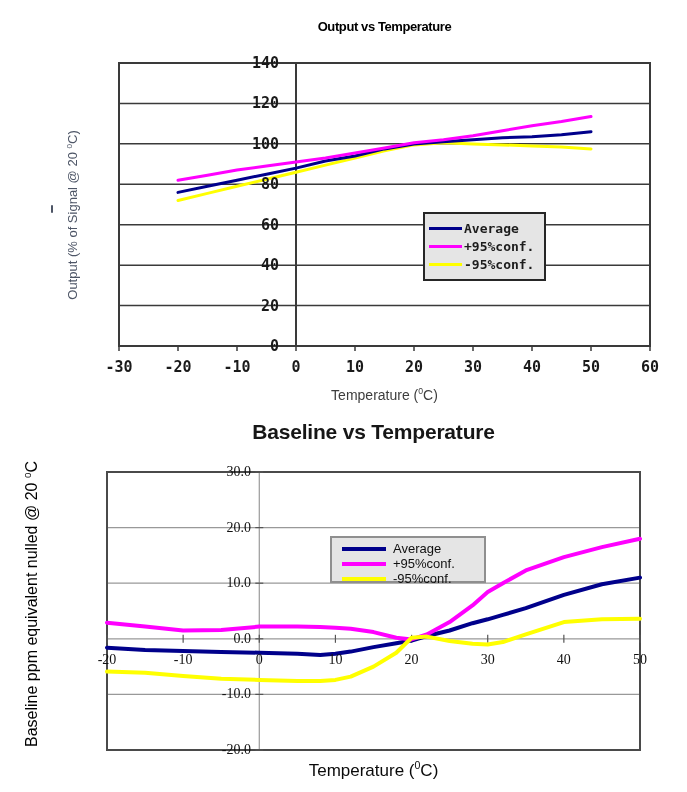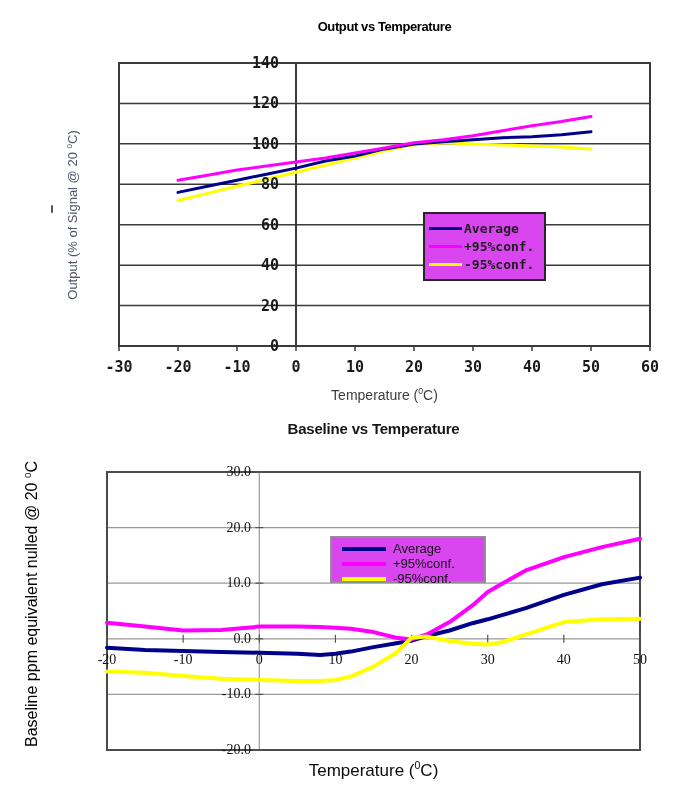--- a/index.html
+++ b/index.html
@@ -8,21 +8,21 @@
     font-family:"Liberation Sans",sans-serif;overflow:hidden;
   }
   .abs{position:absolute;}
   
   .chart-title-top{
     left:119px;top:19px;width:531px;text-align:center;
     font-size:13px;font-weight:bold;color:#000;letter-spacing:-0.4px;
   }
   .chart-title-bottom{
     left:107px;top:420px;width:533px;text-align:center;
-    font-size:15px;font-weight:bold;color:#161616;letter-spacing:-0.2px;
+    font-size:21px;font-weight:bold;color:#161616;letter-spacing:-0.2px;
   }
   .xtitle-top{
     left:119px;top:387px;width:531px;text-align:center;
     font-size:14px;color:#3d3d3d;
   }
   .xtitle-bottom{
     left:107px;top:761px;width:533px;text-align:center;
     font-size:17px;color:#0a0a0a;
   }
   .ytitle-top{
@@ -33,21 +33,21 @@
   .ytitle-bottom{
     left:-127px;top:594px;width:320px;height:20px;text-align:center;
     font-size:16px;color:#000;
     transform:rotate(-90deg);
   }
   sup{font-size:0.62em;vertical-align:super;line-height:0;}
   .stray-dash{
     left:51px;top:205px;width:2px;height:8px;background:#4d5566;border-radius:1px;
   }
   
-  .legend{background:#d946ef;box-sizing:border-box;display:flex;flex-direction:column;z-index:5;}
+  .legend{background:#e5e5e5;box-sizing:border-box;display:flex;flex-direction:column;z-index:5;}
   .legend-top{
     left:423px;top:212px;width:123px;height:69px;
     border:2px solid #262626;padding:7px 4px;justify-content:space-between;
     font-family:"DejaVu Sans Mono",monospace;font-size:13px;font-weight:bold;color:#1d1d1d;
   }
   .legend-bottom{
     left:330px;top:536px;width:156px;height:47px;
     border:2px solid #8f8f8f;padding:3px 0 3px 10px;justify-content:space-between;
     font-size:13px;color:#101010;
   }

